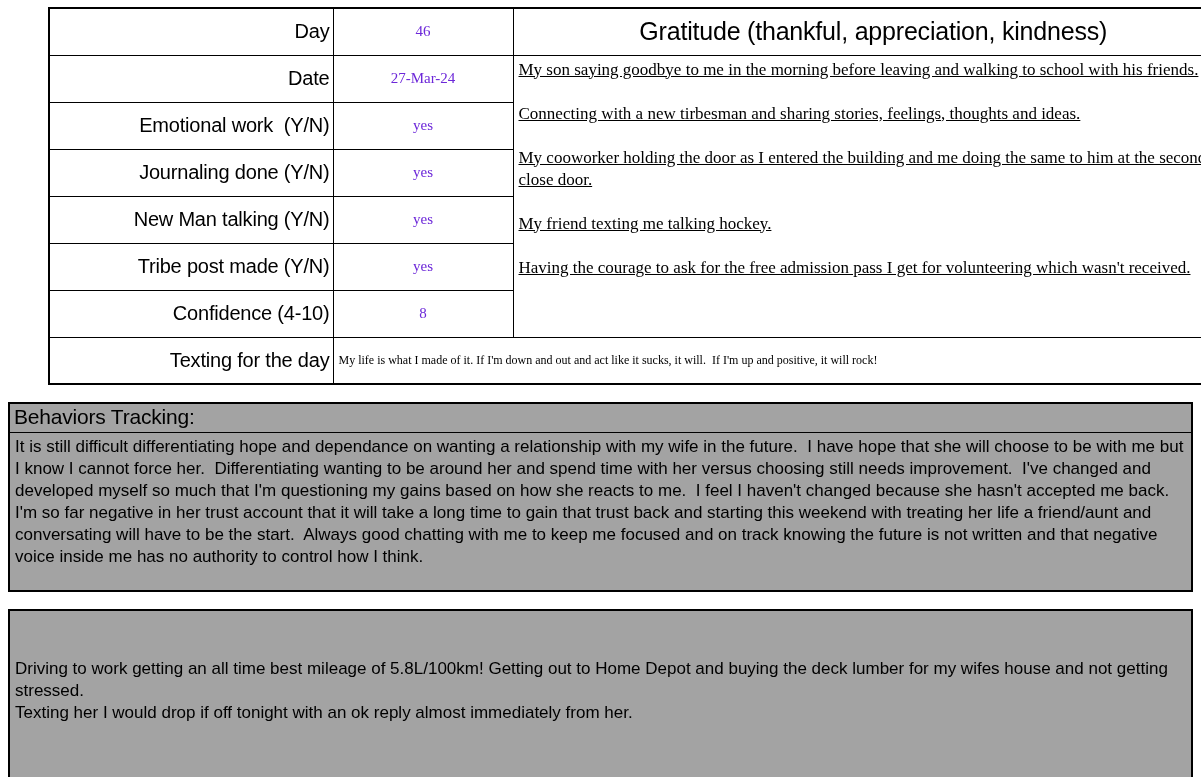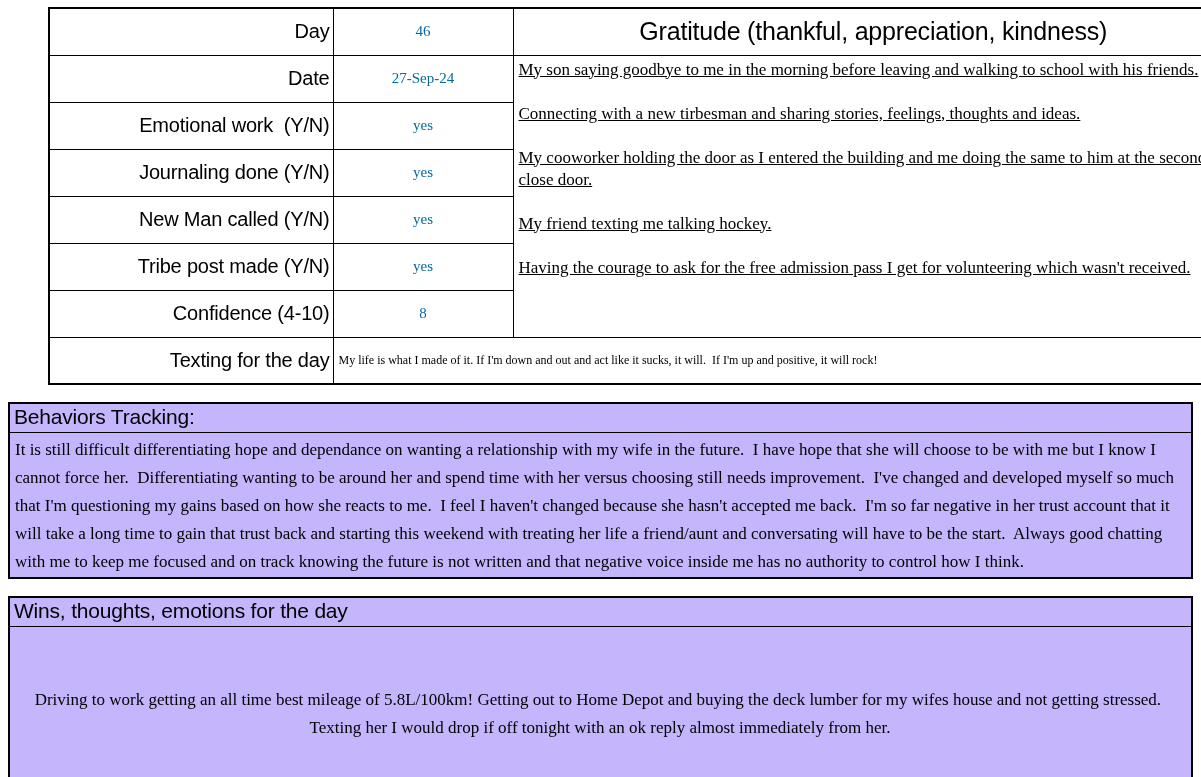--- a/index.html
+++ b/index.html
@@ -38,21 +38,21 @@
     color: #000;
     text-align: right;
     vertical-align: middle;
     padding: 0 3px 0 4px;
     white-space: pre-wrap;
     letter-spacing: -0.2px;
   }
   td.val {
     font-family: "Liberation Serif", "DejaVu Serif", serif;
     font-size: 15px;
-    color: #0369a1;
+    color: #6d28d9;
     text-align: center;
     vertical-align: middle;
     padding: 0 2px;
   }
   td.ghead {
     font-family: "Liberation Sans", "DejaVu Sans", sans-serif;
     font-size: 25px;
     color: #000;
     text-align: center;
     vertical-align: middle;
@@ -80,43 +80,42 @@
     padding: 0 6px 0 5px;
     white-space: pre-wrap;
   }
 
   
   .section {
     width: 1185px;
     box-sizing: border-box;
     border: 2px solid #000;
     margin-bottom: 17px;
-    background: #c4b5fd;
+    background: #a3a3a3;
   }
   .section-header {
     font-family: "Liberation Sans", "DejaVu Sans", sans-serif;
     font-size: 21px;
     color: #000;
     border-bottom: 1px solid #000;
     padding: 1px 4px 3px 4px;
     letter-spacing: -0.2px;
   }
   .section-body {
-    font-family: Liberation Serif, serif;
+    font-family: Liberation Sans, sans-serif;
     font-size: 17px;
-    line-height: 28px;
+    line-height: 22px;
     color: #000;
-    padding: 3px 6px 1px 5px;
+    padding: 3px 6px 20px 5px;
     min-height: 134px;
     white-space: pre-wrap;
   }
   .section-body p {
     margin: 0 0 22px 0;
     white-space: pre-wrap;
-    text-align: center;
   }
   .section-body p:last-child { margin-bottom: 0; }
 </style>
 </head>
 <body>
 
 <div class="page">
 
   <table class="tracker">
     <colgroup>
@@ -125,39 +124,39 @@
       <col class="c-notes">
     </colgroup>
     <tbody>
         <tr>
       <td class="lbl">Day</td>
       <td class="val">46</td>
       <td class="ghead">Gratitude (thankful, appreciation, kindness)</td>
     </tr>
     <tr>
       <td class="lbl">Date</td>
-      <td class="val">27-Sep-24</td>
+      <td class="val">27-Mar-24</td>
       <td class="gbody" rowspan="6">
         <p>My son saying goodbye to me in the morning before leaving and walking to school with his friends.</p>
         <p>Connecting with a new tirbesman and sharing stories, feelings, thoughts and ideas.</p>
         <p>My cooworker holding the door as I entered the building and me doing the same to him at the second close door.</p>
         <p>My friend texting me talking hockey.</p>
         <p>Having the courage to ask for the free admission pass I get for volunteering which wasn't received.</p>
       </td>
     </tr>
     <tr>
       <td class="lbl">Emotional work  (Y/N)</td>
       <td class="val">yes</td>
     </tr>
     <tr>
       <td class="lbl">Journaling done (Y/N)</td>
       <td class="val">yes</td>
     </tr>
     <tr>
-      <td class="lbl">New Man called (Y/N)</td>
+      <td class="lbl">New Man talking (Y/N)</td>
       <td class="val">yes</td>
     </tr>
     <tr>
       <td class="lbl">Tribe post made (Y/N)</td>
       <td class="val">yes</td>
     </tr>
     <tr>
       <td class="lbl">Confidence (4-10)</td>
       <td class="val">8</td>
     </tr>
@@ -167,21 +166,20 @@
     </tr>
   </tbody>
     </table>
 
   <div class="section">
     <div class="section-header">Behaviors Tracking:</div>
     <div class="section-body">It is still difficult differentiating hope and dependance on wanting a relationship with my wife in the future.  I have hope that she will choose to be with me but I know I cannot force her.  Differentiating wanting to be around her and spend time with her versus choosing still needs improvement.  I've changed and developed myself so much that I'm questioning my gains based on how she reacts to me.  I feel I haven't changed because she hasn't accepted me back.  I'm so far negative in her trust account that it will take a long time to gain that trust back and starting this weekend with treating her life a friend/aunt and conversating will have to be the start.  Always good chatting with me to keep me focused and on track knowing the future is not written and that negative voice inside me has no authority to control how I think.</div>
   </div>
 
   <div class="section">
-    <div class="section-header">Wins, thoughts, emotions for the day</div>
     <div class="section-body">
       <p>Driving to work getting an all time best mileage of 5.8L/100km! Getting out to Home Depot and buying the deck lumber for my wifes house and not getting stressed. 
 Texting her I would drop if off tonight with an ok reply almost immediately from her.</p>
       
     </div>
   </div>
 
 </div>
 
 </body></html>

